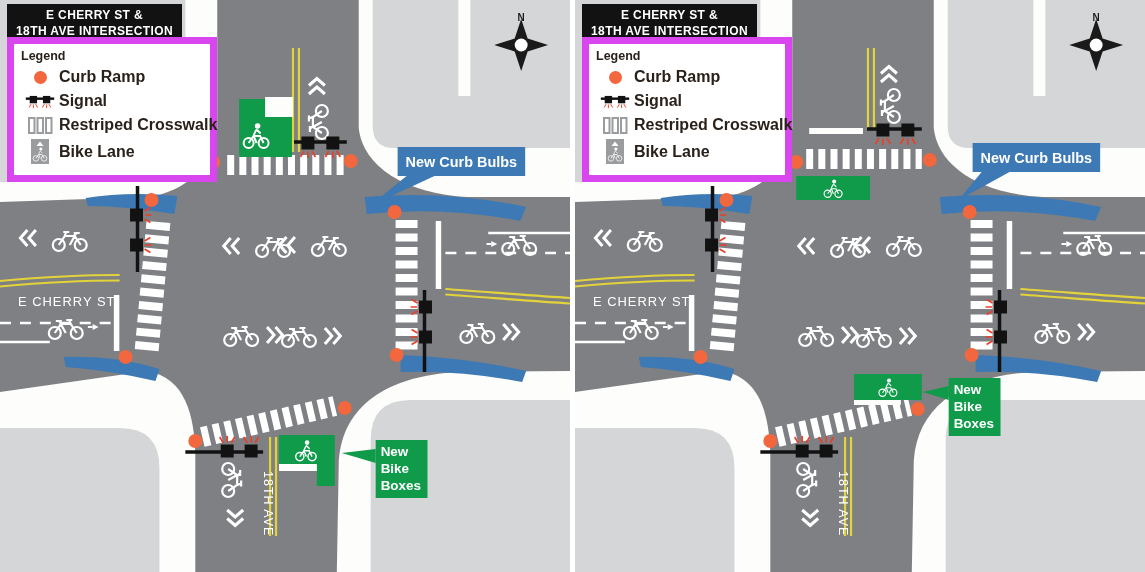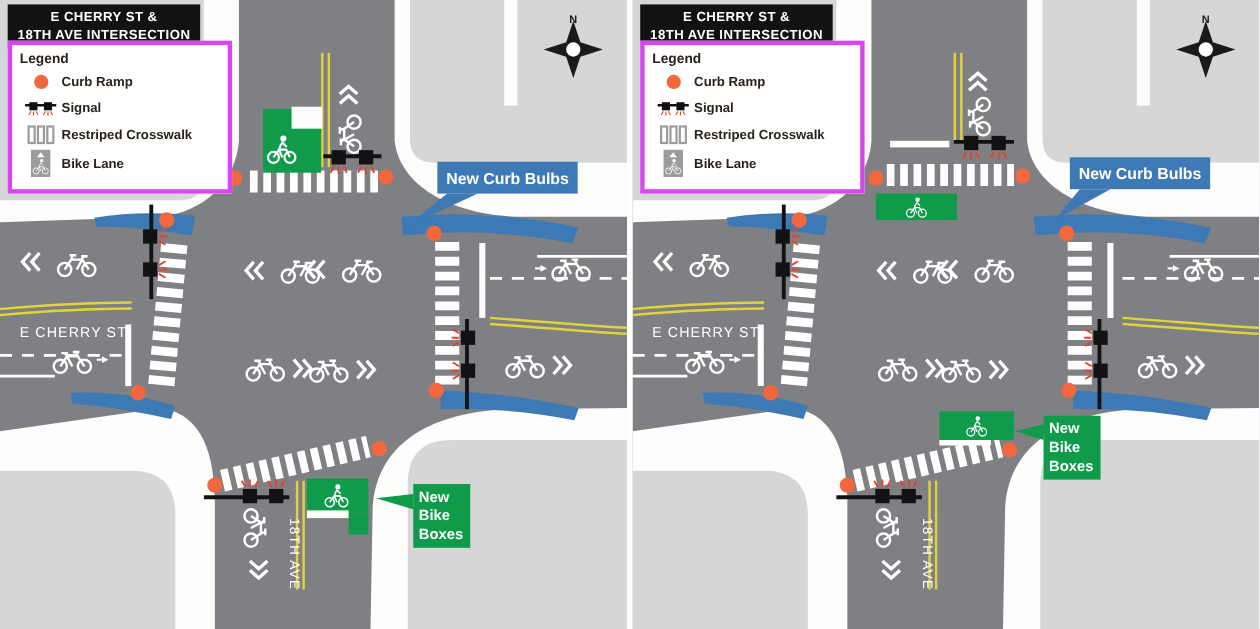--- a/index.html
+++ b/index.html
@@ -22,25 +22,25 @@
   .ray{stroke:#e8402a;stroke-width:1.7;fill:none;}
   .whfill{fill:#fdfdfb;}
   .ctext{fill:#ffffff;font-family:"Liberation Sans",sans-serif;font-weight:bold;}
   .stext{fill:#ffffff;font-family:"Liberation Sans",sans-serif;letter-spacing:1px;}
 
   
   .title-box{position:absolute;left:7px;top:4px;background:#121212;color:#ffffff;
     font-weight:bold;font-size:12px;line-height:1.3;letter-spacing:.4px;
     padding:4px 9px 5px;white-space:nowrap;z-index:3;text-align:center;}
   .legend-panel{position:absolute;left:7px;top:37px;width:182px;background:#ffffff;
-    border:4px solid #d946ef;padding:5px 7px 7px;z-index:3;}
+    border:7px solid #d946ef;padding:5px 7px 7px;z-index:3;}
   .legend-heading{font-weight:bold;font-size:12.5px;color:#2a211b;margin:0 0 4px 0;}
   .legend-row{display:flex;align-items:center;margin:4px 0;min-height:20px;}
   .legend-ico{width:38px;display:flex;justify-content:center;align-items:center;flex:0 0 38px;}
-  .legend-lbl{font-weight:bold;font-size:12px;color:#2a211b;white-space:nowrap;}
+  .legend-lbl{font-weight:bold;font-size:16px;color:#2a211b;white-space:nowrap;}
   .ramp-dot{width:13px;height:13px;border-radius:50%;background:#f2673e;display:inline-block;}
   .defs-holder{position:absolute;width:0;height:0;overflow:hidden;}
 </style>
 </head>
 <body>
 
 <svg class="defs-holder" aria-hidden="true">
   <defs>
     <g id="bike">
       <circle cx="-11" cy="5" r="6"></circle>

